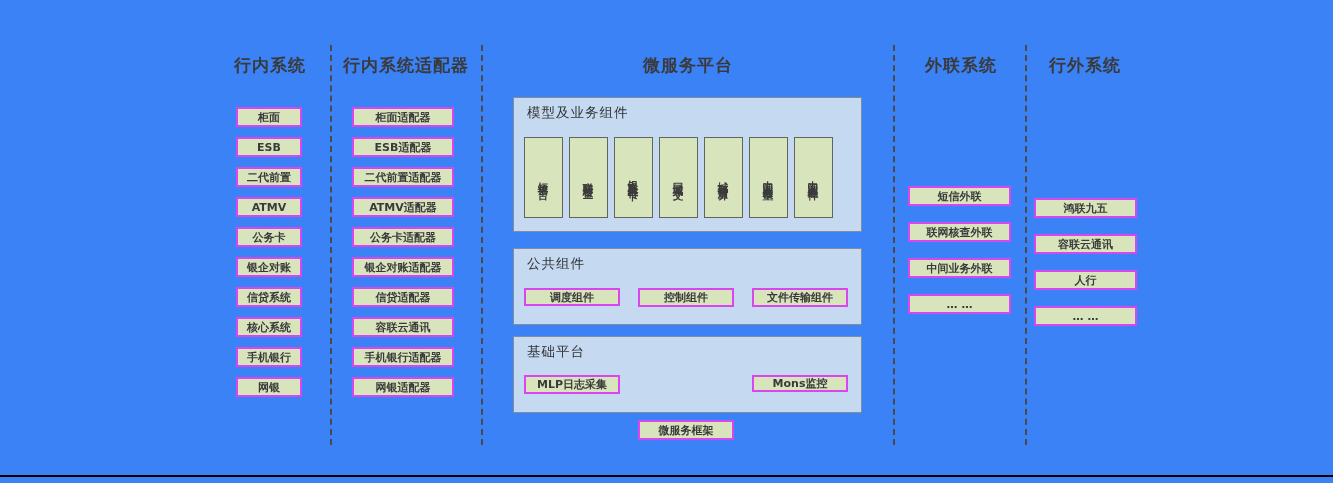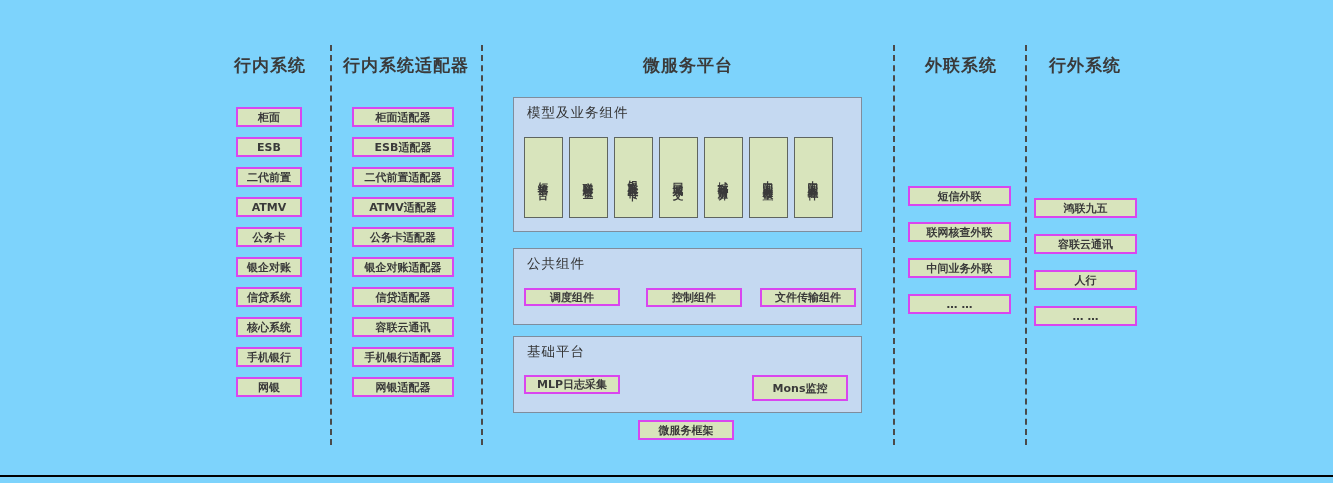--- a/index.html
+++ b/index.html
@@ -1,19 +1,19 @@
 <!DOCTYPE html>
 <html><head>
 <meta charset="utf-8">
 <style>
   html,body { margin:0; padding:0; background:#ffffff; }
   .canvas {
     position:relative;
     width:1333px; height:483px;
-    background:#7dd3fc;
+    background:#3b82f6;
     overflow:hidden;
     font-family:"DejaVu Sans","Liberation Sans",sans-serif;
     color:#3a3a3a;
   }
   .col-title {
     position:absolute; top:54px;
     transform:translateX(-50%);
     font-size:17px; font-weight:bold;
     letter-spacing:1px; white-space:nowrap;
     color:#3a3a3a;
@@ -110,31 +110,31 @@
       <div class="box vbox">城商行清算</div>
       <div class="box vbox">中间业务模型</div>
       <div class="box vbox">中间业务组件</div>
     </div>
 
   <div class="panel" style="top:248px; height:77px;"></div>
   <div class="panel-title" style="left:527px; top:255px;">公共组件</div>
   <div class="hlist" style="left:524px; top:288px; gap:18px;">
 
   <div class="box" style="width:96px; height:18px;">调度组件</div>
-      <div class="box" style="width:96px; height:19px;margin-left:8px;">控制组件</div>
+      <div class="box" style="width:96px; height:19px;">控制组件</div>
       <div class="box" style="width:96px; height:19px;">文件传输组件</div>
     </div>
 
   <div class="panel" style="top:336px; height:77px;"></div>
   <div class="panel-title" style="left:527px; top:343px;">基础平台</div>
   <div class="hlist" style="left:524px; top:375px; gap:18px;">
 
   <div class="box" style="width:96px; height:19px;">MLP日志采集</div>
       <div class="box" style="width:96px; height:20px;margin-top:45px;">微服务框架</div>
-      <div class="box" style="width:96px; height:26px;">Mons监控</div>
+      <div class="box" style="width:96px; height:17px;">Mons监控</div>
     </div>
 
   <div class="vlist" style="left:908px; top:186px; width:103px; gap:16px;">
 
   <div class="box std-box">短信外联</div>
       <div class="box std-box">联网核查外联</div>
       <div class="box std-box">中间业务外联</div>
       <div class="box std-box">… …</div>
     </div>
 

